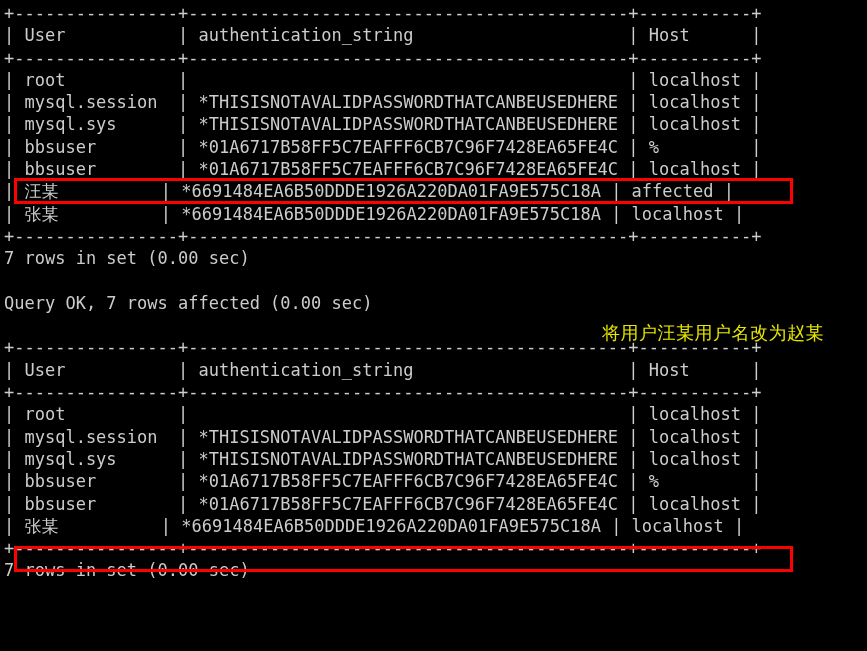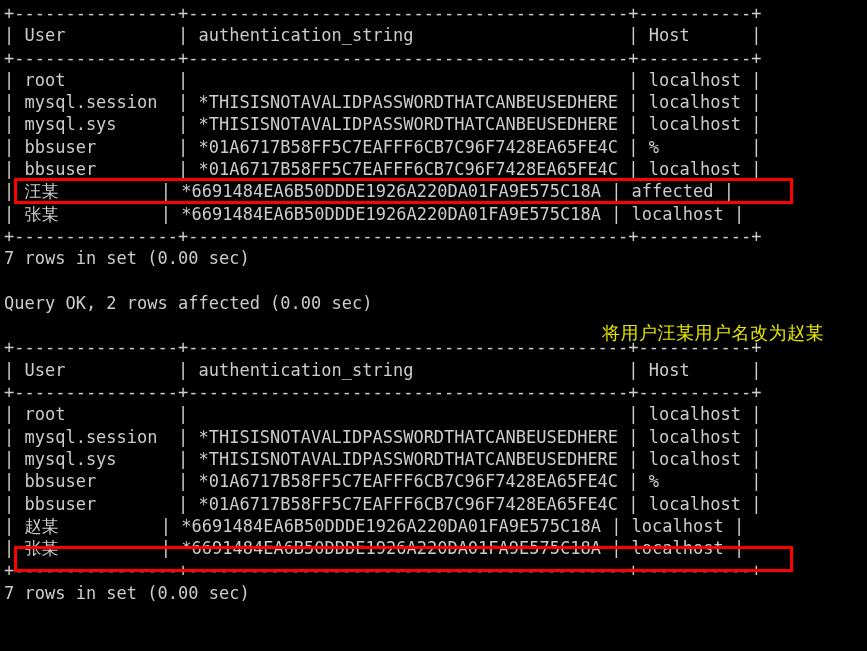--- a/index.html
+++ b/index.html
@@ -84,37 +84,36 @@
   <div class="line">| 汪某          | *6691484EA6B50DDDE1926A220DA01FA9E575C18A | affected |</div>
   <div class="line">| 张某          | *6691484EA6B50DDDE1926A220DA01FA9E575C18A | localhost |</div>
 
   <div class="line">+----------------+-------------------------------------------+-----------+</div>
 
   <div class="line">7 rows in set (0.00 sec)</div>
 
   <div class="line blank"></div>
 
 
-  <div class="line">Query OK, 2 rows affected (0.00 sec)</div>
+  <div class="line">Query OK, 7 rows affected (0.00 sec)</div>
 
   <div class="line blank"></div>
 
 
   <div class="line">+----------------+-------------------------------------------+-----------+</div>
 
   <div class="line">| User           | authentication_string                     | Host      |</div>
 
   <div class="line">+----------------+-------------------------------------------+-----------+</div>
 
   <div class="line">| root           |                                           | localhost |</div>
   <div class="line">| mysql.session  | *THISISNOTAVALIDPASSWORDTHATCANBEUSEDHERE | localhost |</div>
   <div class="line">| mysql.sys      | *THISISNOTAVALIDPASSWORDTHATCANBEUSEDHERE | localhost |</div>
   <div class="line">| bbsuser        | *01A6717B58FF5C7EAFFF6CB7C96F7428EA65FE4C | %         |</div>
   <div class="line">| bbsuser        | *01A6717B58FF5C7EAFFF6CB7C96F7428EA65FE4C | localhost |</div>
-  <div class="line">| 赵某          | *6691484EA6B50DDDE1926A220DA01FA9E575C18A | localhost |</div>
   <div class="line">| 张某          | *6691484EA6B50DDDE1926A220DA01FA9E575C18A | localhost |</div>
 
   <div class="line">+----------------+-------------------------------------------+-----------+</div>
 
   <div class="line">7 rows in set (0.00 sec)</div>
 
   <div class="hl-box" style="left:14px; top:178px; width:779px; height:26px;"></div>
 
   <div class="hl-box" style="left:14px; top:546px; width:779px; height:26px;"></div>
 

